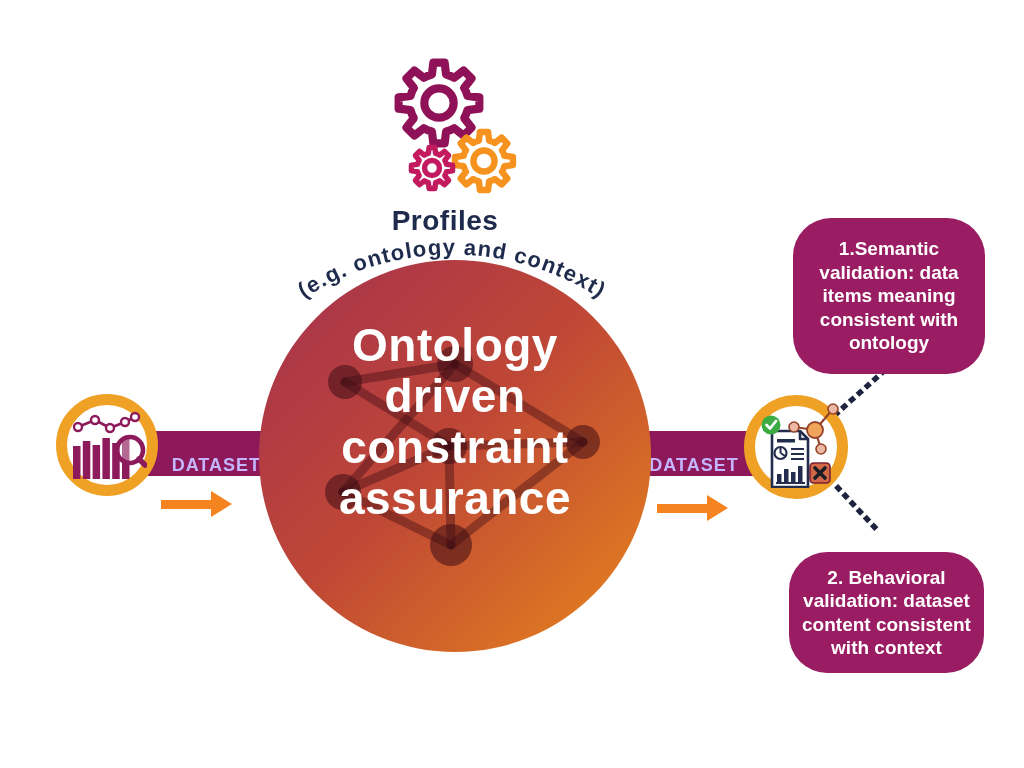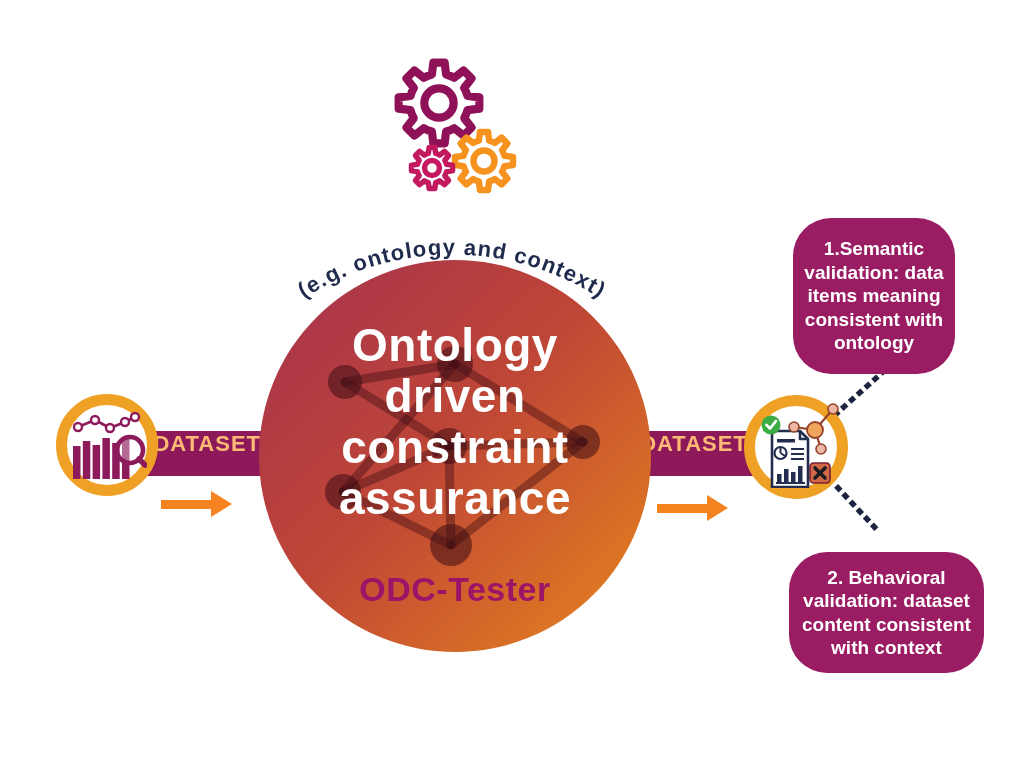--- a/index.html
+++ b/index.html
@@ -21,23 +21,23 @@
   .main-circle{position:absolute;left:259px;top:260px;width:392px;height:392px;border-radius:50%;
     background:linear-gradient(135deg,#a5314f 0%,#bf4736 48%,#e8871c 100%);
     overflow:hidden;z-index:2;}
   .net-svg{position:absolute;left:0;top:0;width:392px;height:392px;}
   .circle-title{position:absolute;left:0;right:0;top:60px;text-align:center;color:#ffffff;
     font-size:46px;font-weight:700;line-height:51px;letter-spacing:.5px;white-space:pre-line;}
   .circle-subtitle{position:absolute;left:0;right:0;top:310px;text-align:center;color:#9a1468;
     font-size:34px;font-weight:700;letter-spacing:.5px;}
 
   
-  .banner{position:absolute;top:431px;height:45px;background:#8d195b;color:#fdba74;
-    display:flex;align-items:flex-start;box-sizing:border-box;z-index:1;
-    font-size:22px;font-weight:700;letter-spacing:1px;}
+  .banner{position:absolute;top:431px;height:45px;background:#8d195b;color:#c4b5fd;
+    display:flex;align-items:flex-end;box-sizing:border-box;z-index:1;
+    font-size:18px;font-weight:700;letter-spacing:1px;}
   .banner-dataset{left:103px;width:187px;justify-content:flex-end;padding-right:29px;}
   .banner-results{left:618px;width:182px;justify-content:center;padding-right:30px;}
 
   
   .arrow{position:absolute;display:flex;align-items:center;z-index:3;}
   .arrow .shaft{width:50px;height:9px;background:#f5831f;}
   .arrow .head{width:0;height:0;border-top:13px solid transparent;border-bottom:13px solid transparent;
     border-left:21px solid #f5831f;}
   .arrow-dataset{left:161px;top:491px;}
   .arrow-results{left:657px;top:495px;}
@@ -50,21 +50,21 @@
   .badge svg{display:block;}
   .results-overlay{position:absolute;left:780px;top:398px;width:90px;height:94px;z-index:4;}
 
   
   .connector-svg{position:absolute;left:0;top:0;width:1024px;height:768px;z-index:2;pointer-events:none;}
 
   
   .note-box{position:absolute;background:#9a1c62;border-radius:38px;color:#ffffff;z-index:3;
     display:flex;align-items:center;justify-content:center;text-align:center;}
   .note-box p{margin:0;font-size:19px;font-weight:700;line-height:23.5px;white-space:pre-line;}
-  .box-semantic{left:793px;top:218px;width:162px;height:156px;}
+  .box-semantic{left:793px;top:218px;width:192px;height:156px;}
   .box-behavioral{left:789px;top:552px;width:195px;height:121px;}
 </style>
 </head>
 <body>
 
 <div class="stage">
 
   <svg width="0" height="0" style="position:absolute" aria-hidden="true">
     <defs>
       <g id="gearShape">
@@ -84,20 +84,21 @@
   <svg class="gear gear-big" viewBox="-13 -13 26 26">
     <use href="#gearShape" fill="#ffffff" stroke="#8f1157" stroke-width="2" stroke-linejoin="round"></use>
   </svg>
   <svg class="gear gear-orange" viewBox="-13 -13 26 26">
     <use href="#gearShape" fill="#ffffff" stroke="#f6921e" stroke-width="2.2" stroke-linejoin="round"></use>
   </svg>
   <svg class="gear gear-small" viewBox="-13 -13 26 26">
     <use href="#gearShape" fill="#ffffff" stroke="#c2195f" stroke-width="2.6" stroke-linejoin="round"></use>
   </svg>
 
+  <div class="profiles-label">Profiles</div>
   <svg class="arc-svg">
     <path id="arcpath" d="M 300 301 A 272 272 0 0 1 604 301" fill="none"></path>
     <text font-size="22" font-weight="700" fill="#1f2b4d" letter-spacing="1.2">
       <textPath href="#arcpath" startOffset="50%" text-anchor="middle">(e.g. ontology and context)</textPath>
     </text>
   </svg>
 
   <div class="banner banner-dataset">
     <span>DATASET</span>
   </div>
@@ -129,21 +130,20 @@
         <circle cx="190" cy="186" r="18"></circle>
         <circle cx="324" cy="182" r="17"></circle>
         <circle cx="84" cy="232" r="18"></circle>
         <circle cx="192" cy="285" r="21"></circle>
       </g>
     </svg>
     <div class="circle-title">Ontology
 driven
 constraint
 assurance</div>
-    <div class="circle-subtitle">ODC-Tester</div>
   </div>
 
   <div class="arrow arrow-dataset">
     <span class="shaft"></span>
     <span class="head"></span>
   </div>
   <div class="arrow arrow-results">
     <span class="shaft"></span>
     <span class="head"></span>
   </div>

